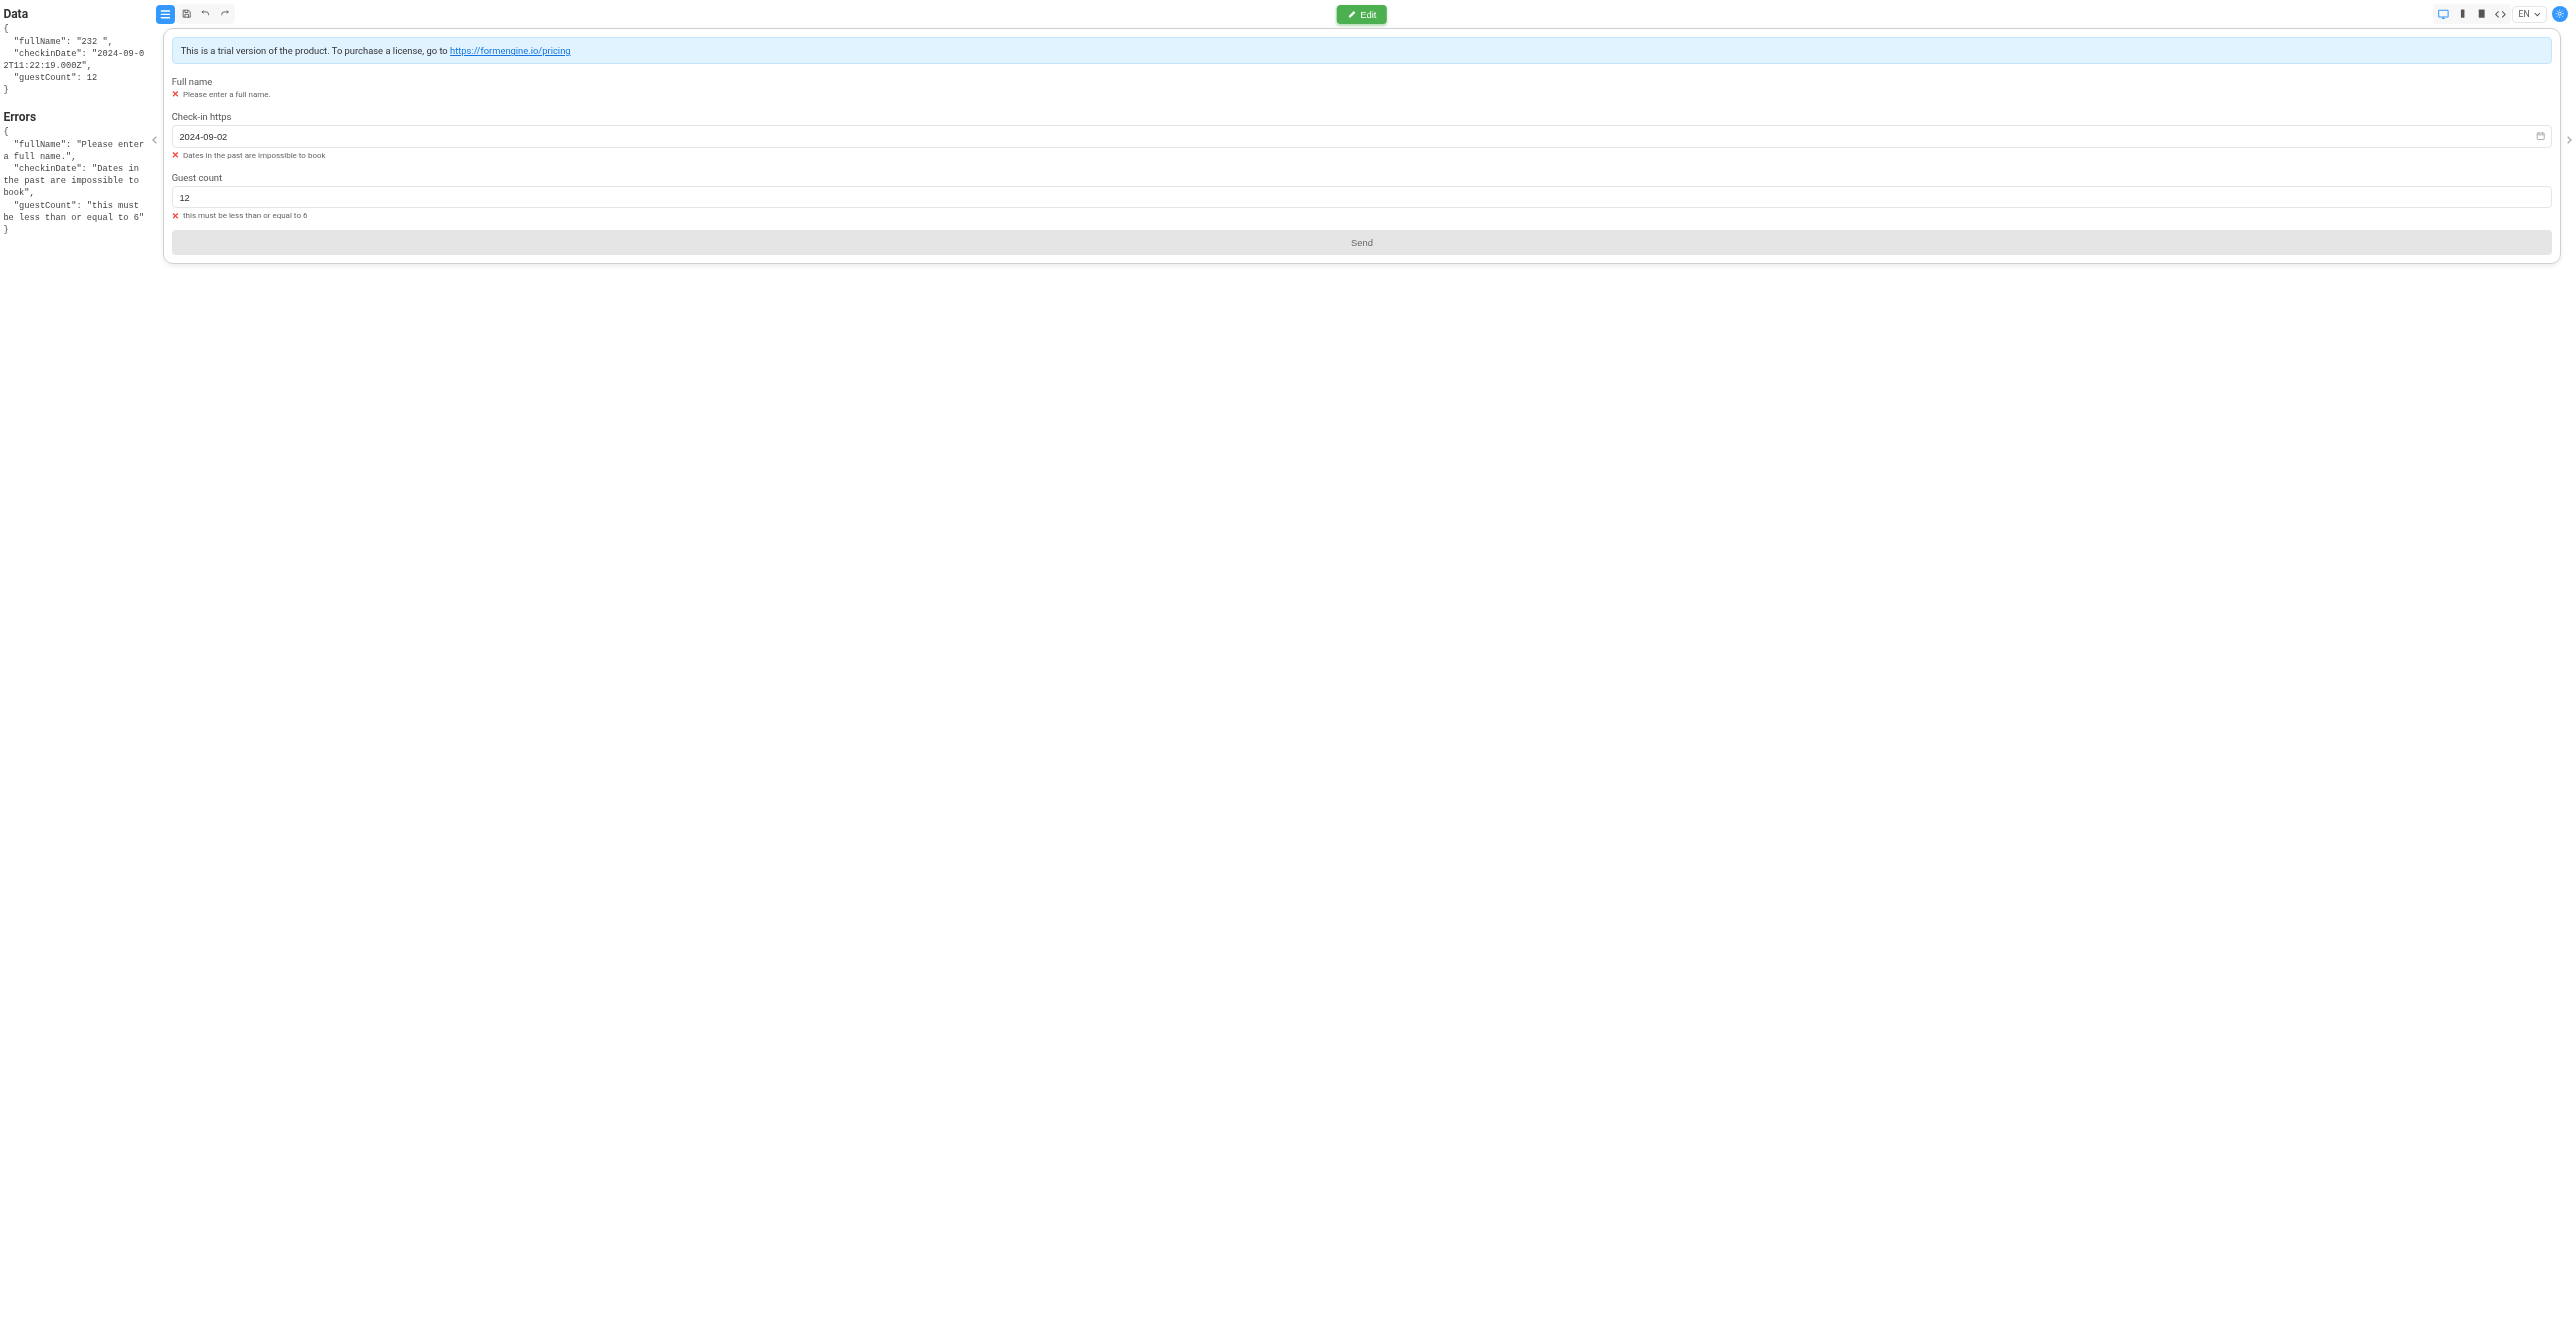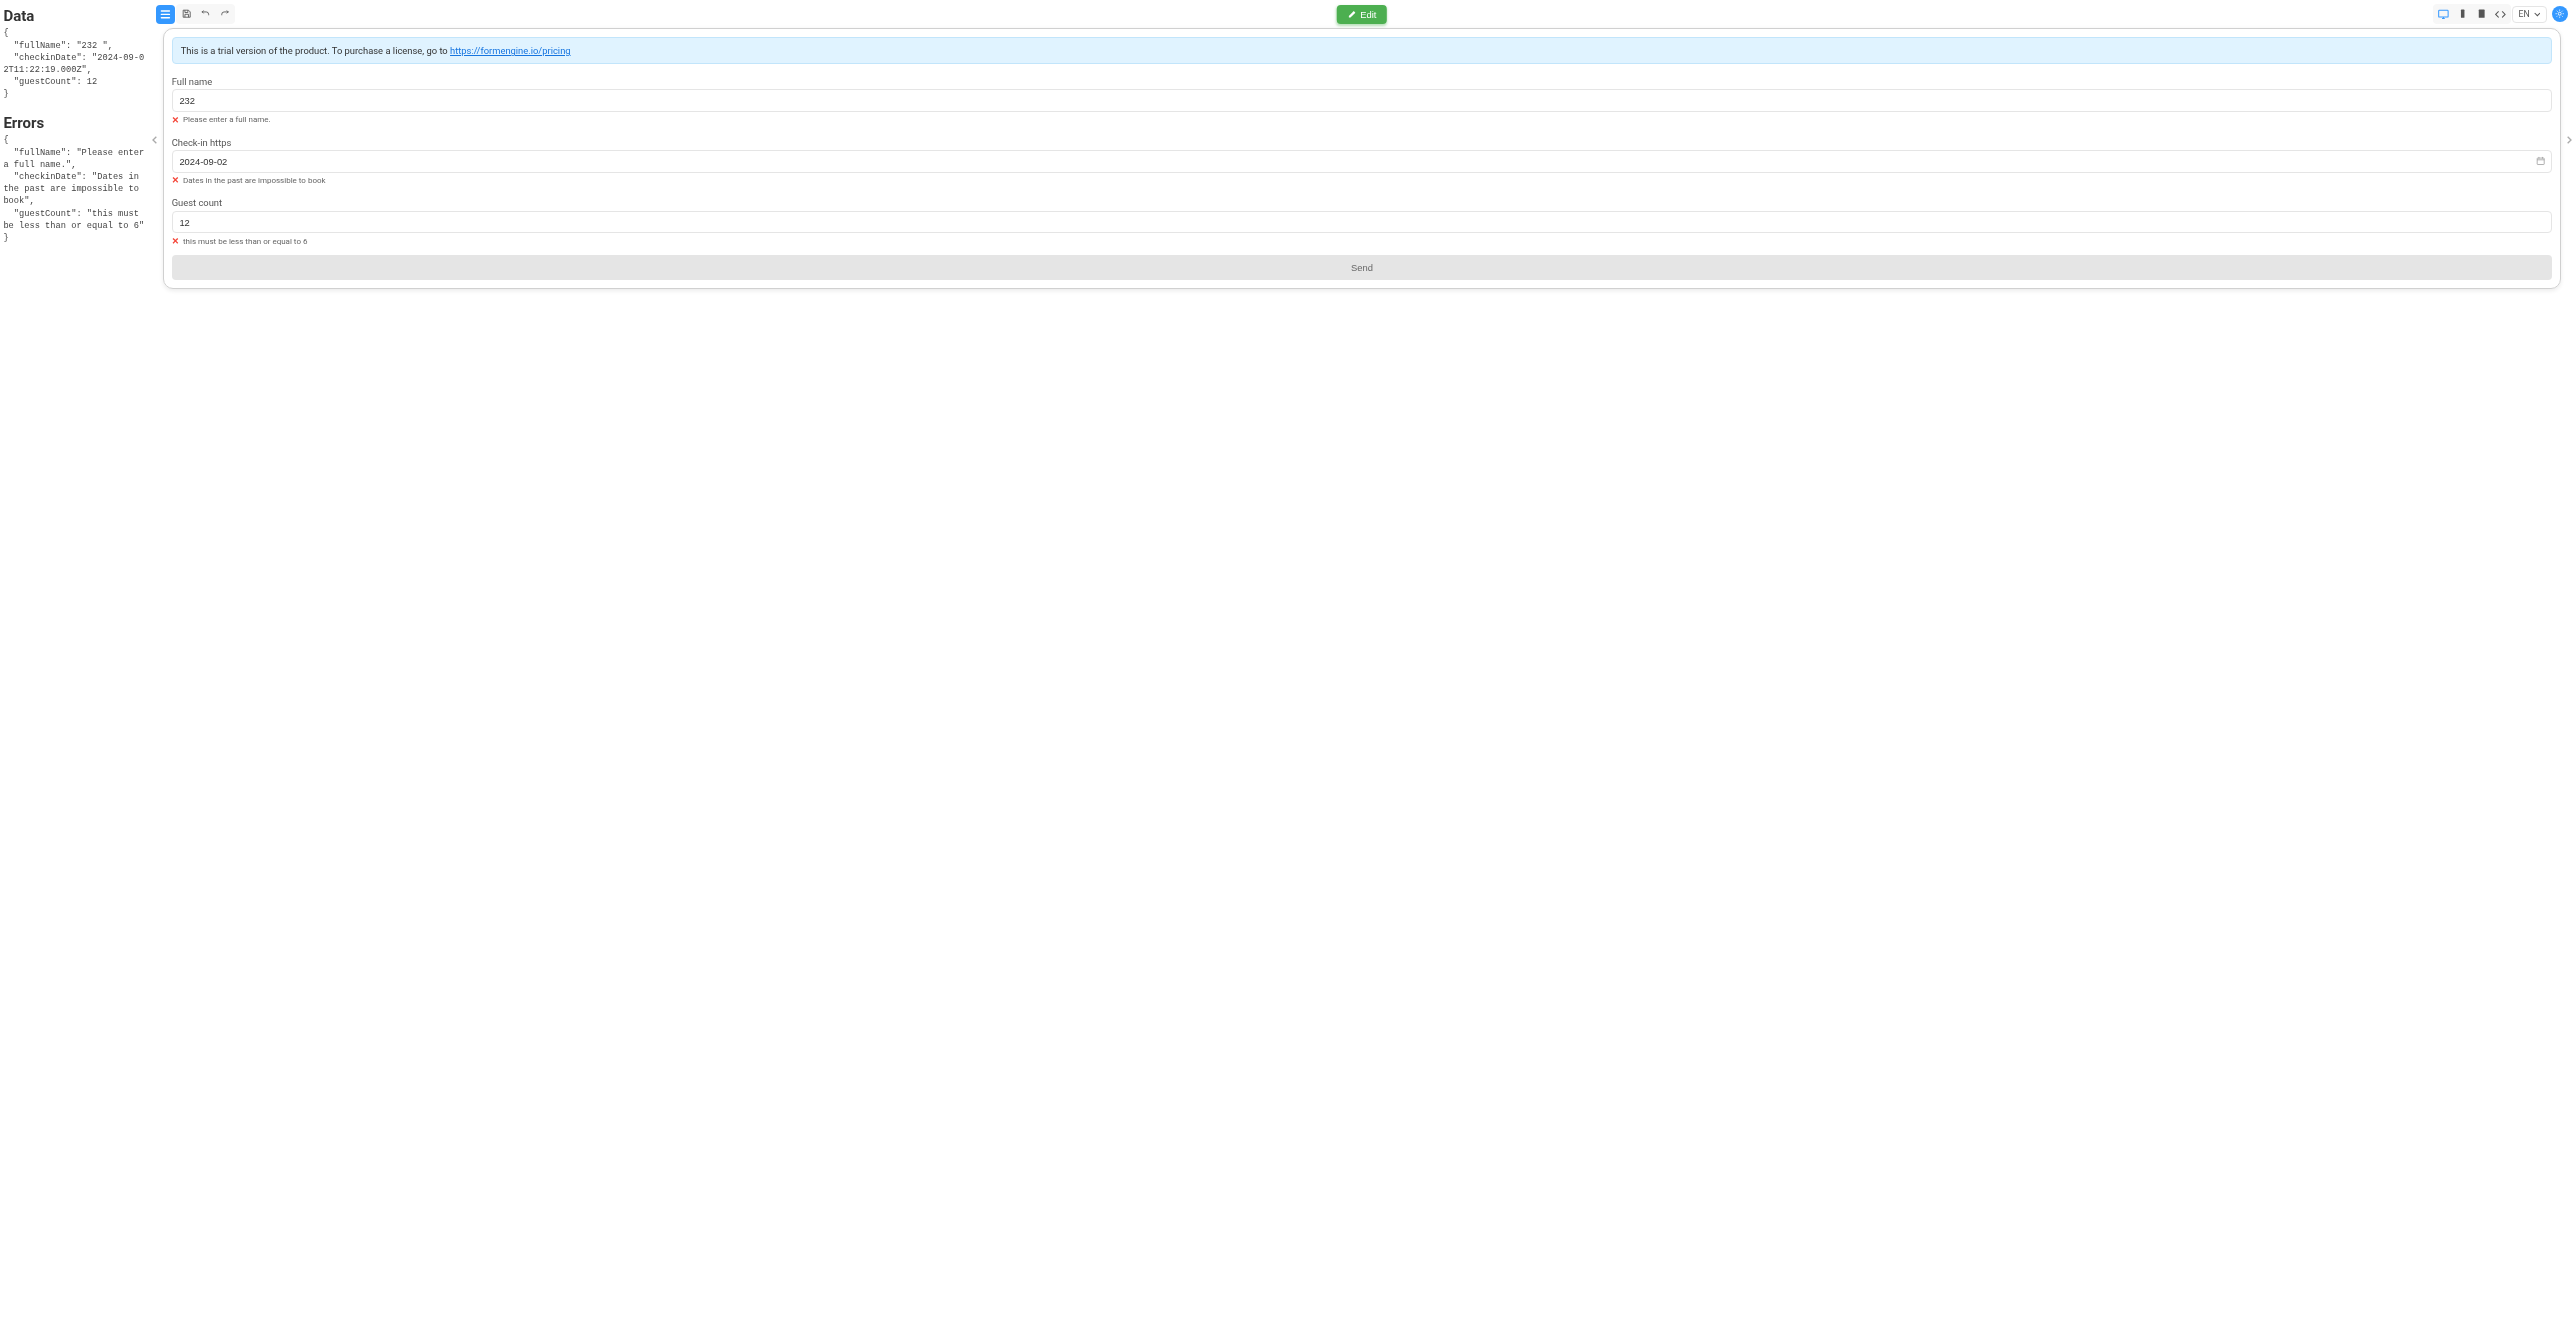--- a/index.html
+++ b/index.html
@@ -9,21 +9,21 @@
       color: #333;
       background: #fff;
       display: flex;
     }
     .sidebar {
       width: 148px;
       padding: 6.7px 3.4px;
       flex-shrink: 0;
     }
     .sidebar h3 {
-      font-size: 15px;
+      font-size: 12px;
       font-weight: 700;
       color: #333;
       margin-bottom: 2.7px;
     }
     .sidebar pre {
       font-family: "Courier New", monospace;
       font-size: 8.7px;
       white-space: pre-wrap;
       word-break: break-all;
       color: #444;
@@ -322,21 +322,20 @@
       </span>
     </div>
 
     <div class="canvas">
       <div class="trial-banner">
         <span>This is a trial version of the product. To purchase a license, go to </span><a href="#">https://formengine.io/pricing</a>
       </div>
 
       <div class="field">
         <label class="field-label">Full name</label>
-        <input class="field-input" value="232" style="">
         <div class="field-error">
           <span class="err-x">✕</span>
           <span>Please enter a full name.</span>
         </div>
       </div>
 
       <div class="field">
         <label class="field-label">Check-in https</label>
         <div class="field-input-wrap">
           <input class="field-input" value="2024-09-02" style="">

